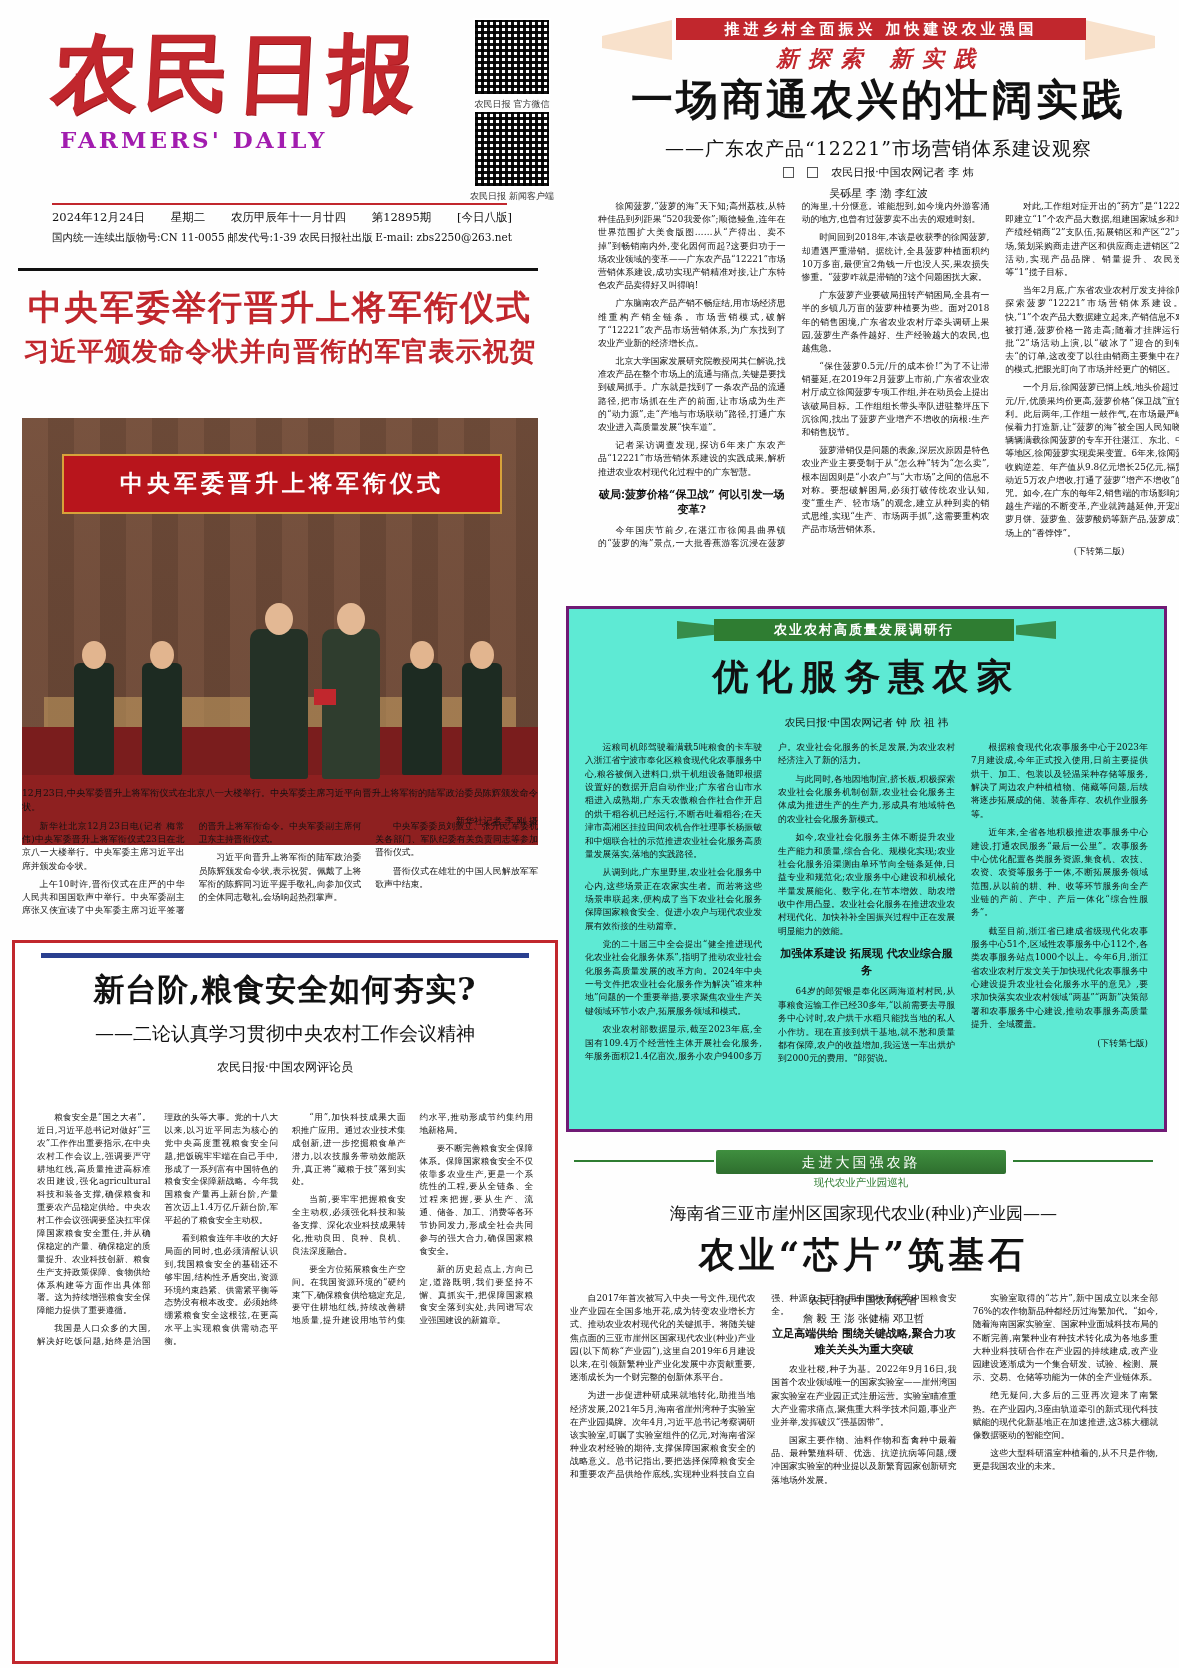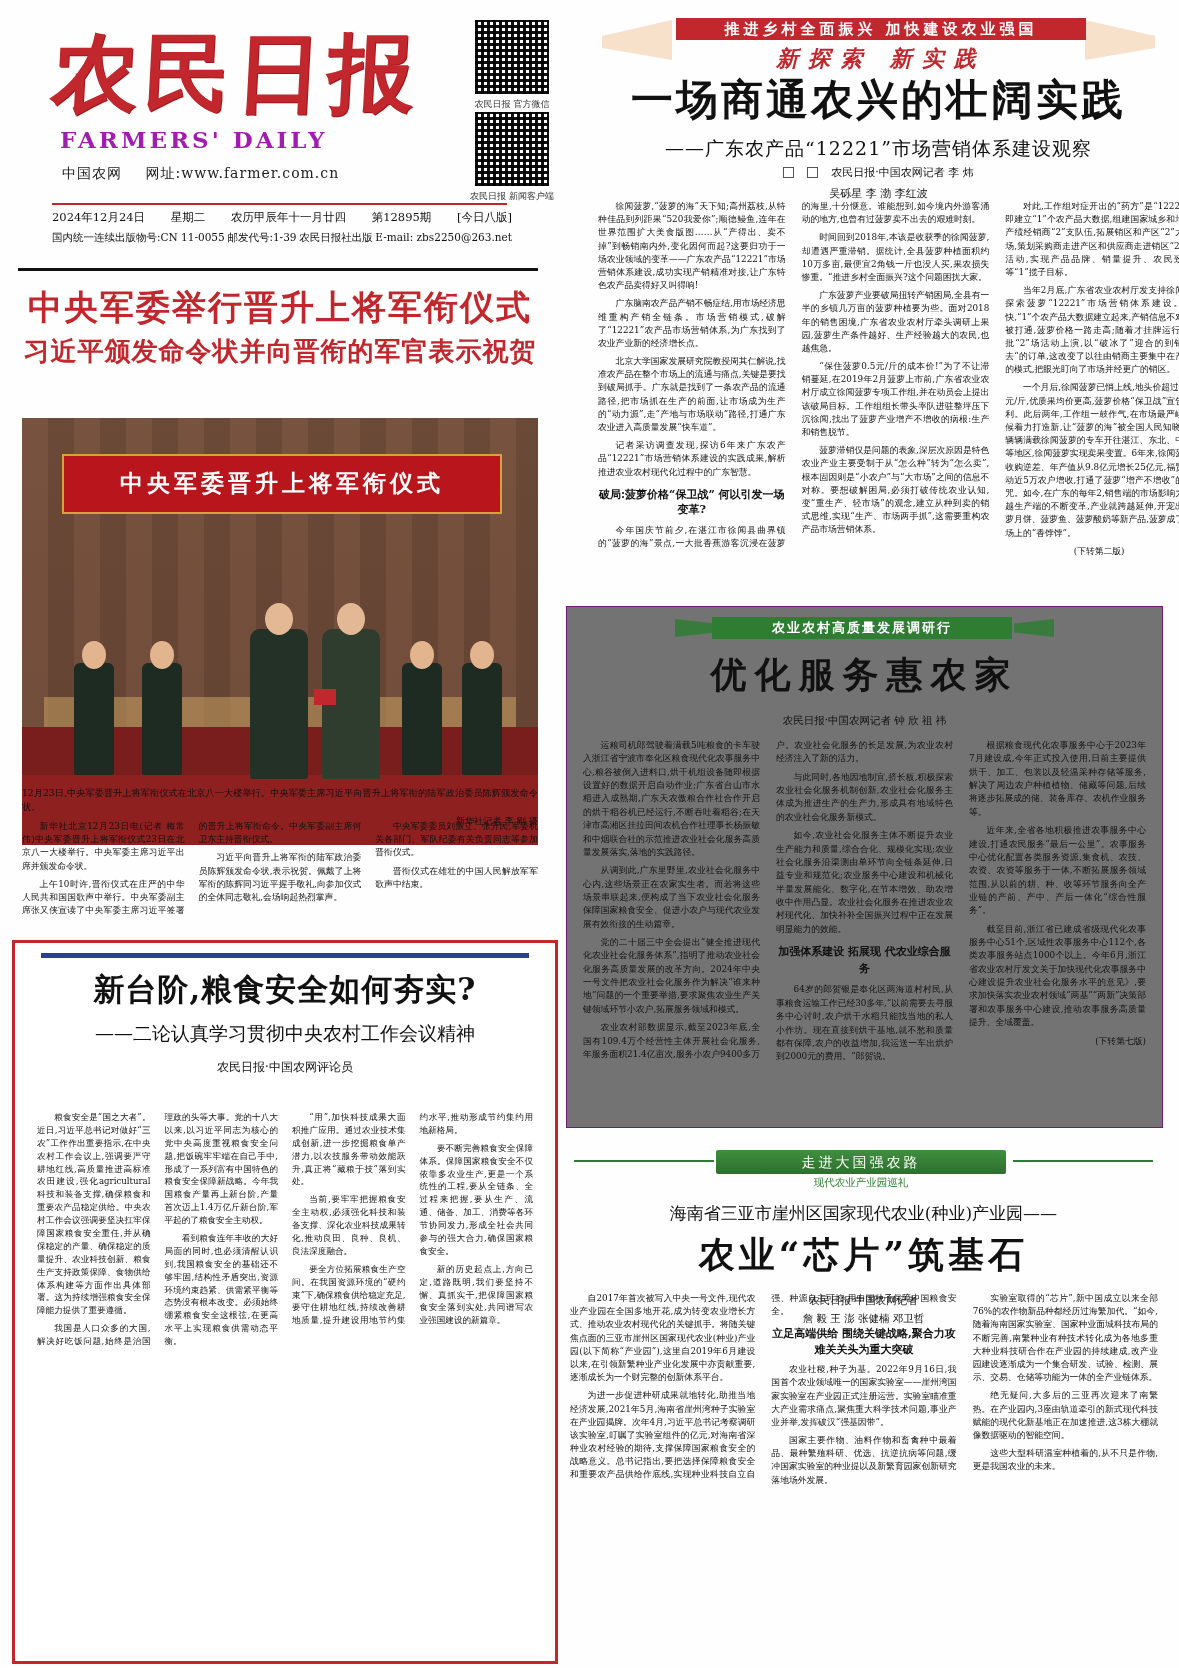--- a/index.html
+++ b/index.html
@@ -65,21 +65,21 @@
   
   .redbox{position:absolute;left:12px;top:940px;width:540px;height:718px;border:3px solid #c1272d;background:#fff;}
   .redbox .topbar{position:absolute;left:26px;top:10px;width:488px;height:5px;background:#2a3f8f;}
   .redbox h1{margin:26px 20px 0;text-align:center;font-size:31px;font-weight:bold;letter-spacing:1px;}
   .redbox h2{margin:10px 20px 0;text-align:center;font-size:19px;font-weight:normal;}
   .redbox .auth{margin:12px 0 0;text-align:center;font-size:12px;}
   .redbox .body{position:absolute;left:22px;top:168px;width:496px;height:532px;column-count:4;column-gap:14px;font-size:8.6px;line-height:1.5;text-align:justify;}
   .redbox .body p{margin:0 0 5px;text-indent:2em;}
 
   
-  .box2{position:absolute;left:566px;top:606px;width:595px;height:520px;border:1px solid #701a75;background:#737373;}
+  .box2{position:absolute;left:566px;top:606px;width:595px;height:520px;border:3px solid #701a75;background:#5eead4;}
   .box2 .ribbon{position:absolute;left:145px;top:10px;width:300px;height:22px;background:#2f7d32;color:#fff;font-size:13px;font-weight:bold;letter-spacing:2px;text-align:center;line-height:22px;}
   .box2 .rwingl,.box2 .rwingr{position:absolute;top:12px;width:40px;height:18px;background:#2f7d32;opacity:.85;}
   .box2 .rwingl{left:108px;clip-path:polygon(0 0,100% 25%,100% 75%,0 100%);}
   .box2 .rwingr{left:447px;clip-path:polygon(0 25%,100% 0,100% 100%,0 75%);}
   .box2 h1{margin:44px 0 0;text-align:center;font-size:36px;letter-spacing:8px;font-weight:bold;}
   .box2 .byl{margin:14px 0 0;text-align:center;font-size:10.5px;}
   .box2 .body{position:absolute;left:16px;top:132px;width:563px;height:372px;column-count:3;column-gap:16px;font-size:8.8px;line-height:1.52;text-align:justify;}
   .box2 .body p{margin:0 0 5px;text-indent:2em;}
   .box2 .body .sub-h{text-indent:0;text-align:center;font-weight:bold;font-size:11px;margin:8px 0 6px;}
   .box2 .cont{text-indent:0;text-align:right;}
@@ -109,24 +109,20 @@
   .lead-body p{margin:0 0 5px;text-indent:2em;}
 </style>
 </head>
 <body>
 
 <div class="page">
 
   <div class="masthead">
     <div class="logo-cn">农民日报</div>
     <div class="logo-en">FARMERS' DAILY</div>
-    <div class="logo-sub">
-      <span>中国农网</span>
-      <span class="u">网址:www.farmer.com.cn</span>
-    </div>
 
     <div class="qr">
       <div class="qrbox"></div>
       <div class="qrcap">农民日报
 官方微信</div>
     </div>
     <div class="qr qr2">
       <div class="qrbox"></div>
       <div class="qrcap">农民日报
 新闻客户端</div>
@@ -224,21 +220,21 @@
   <div class="byline-r2">吴砾星 李 渤 李红波</div>
 
   <div class="tr-body">
     <p>徐闻菠萝,“菠萝的海”天下知;高州荔枝,从特种佳品到列距果“520我爱你”;顺德鳗鱼,连年在世界范围扩大美食版图……从“产得出、卖不掉”到畅销南内外,变化因何而起?这要归功于一场农业领域的变革——广东农产品“12221”市场营销体系建设,成功实现产销精准对接,让广东特色农产品卖得好又叫得响!</p>
     <p>广东脑南农产品产销不畅症结,用市场经济思维重构产销全链条。市场营销模式,破解了“12221”农产品市场营销体系,为广东找到了农业产业新的经济增长点。</p>
     <p>北京大学国家发展研究院教授周其仁解说,找准农产品在整个市场上的流通与痛点,关键是要找到破局抓手。广东就是找到了一条农产品的流通路径,把市场抓在生产的前面,让市场成为生产的“动力源”,走“产地与市场联动”路径,打通广东农业进入高质量发展“快车道”。</p>
     <p>记者采访调查发现,探访6年来广东农产品“12221”市场营销体系建设的实践成果,解析推进农业农村现代化过程中的广东智慧。</p>
     <p class="sub-h">破局:菠萝价格“保卫战”
 何以引发一场变革?</p>
     <p>今年国庆节前夕,在湛江市徐闻县曲界镇的“菠萝的海”景点,一大批香蕉游客沉浸在菠萝的海里,十分惬意。谁能想到,如今境内外游客涌动的地方,也曾有过菠萝卖不出去的艰难时刻。</p>
-    <p>时间回到2018年,本该是收获季的徐闻菠萝,却遭遇严重滞销。据统计,全县菠萝种植面积约10万多亩,最便宜2角钱一斤也没人买,果农损失惨重。“推进乡村全面振兴?这个问题困扰大家。</p>
+    <p>时间回到2018年,本该是收获季的徐闻菠萝,却遭遇严重滞销。据统计,全县菠萝种植面积约10万多亩,最便宜2角钱一斤也没人买,果农损失惨重。“菠萝咋就是滞销的?这个问题困扰大家。</p>
     <p>广东菠萝产业要破局扭转产销困局,全县有一半的乡镇几万亩的菠萝种植要为些。面对2018年的销售困境,广东省农业农村厅牵头调研上果园,菠萝生产条件越好、生产经验越大的农民,也越焦急。</p>
     <p>“保住菠萝0.5元/斤的成本价!”为了不让滞销蔓延,在2019年2月菠萝上市前,广东省农业农村厅成立徐闻菠萝专项工作组,并在动员会上提出该破局目标。工作组组长带头率队进驻整坪压下沉徐闻,找出了菠萝产业增产不增收的病根:生产和销售脱节。</p>
     <p>菠萝滞销仅是问题的表象,深层次原因是特色农业产业主要受制于从“怎么种”转为“怎么卖”,根本固因则是“小农户”与“大市场”之间的信息不对称。要想破解困局,必须打破传统农业认知,变“重生产、轻市场”的观念,建立从种到卖的销式思维,实现“生产、市场两手抓”,这需要重构农产品市场营销体系。</p>
     <p>对此,工作组对症开出的“药方”是“12221”,即建立“1”个农产品大数据,组建国家城乡和培育产绩经销商“2”支队伍,拓展销区和产区“2”大市场,策划采购商走进产区和供应商走进销区“2”场活动,实现产品品牌、销量提升、农民致富等“1”揽子目标。</p>
     <p>当年2月底,广东省农业农村厅发支持徐闻县探索菠萝“12221”市场营销体系建设。很快,“1”个农产品大数据建立起来,产销信息不对称被打通,菠萝价格一路走高;随着才挂牌运行,大批“2”场活动上演,以“破冰了”迎合的到销区去“的订单,这改变了以往由销商主要集中在产区的模式,把眼光盯向了市场并经更广的销区。</p>
     <p>一个月后,徐闻菠萝已悄上线,地头价超过0.8元/斤,优质果均价更高,菠萝价格“保卫战”宣告胜利。此后两年,工作组一鼓作气,在市场最严峻时候着力打造新,让“菠萝的海”被全国人民知晓;一辆辆满载徐闻菠萝的专车开往湛江、东北、中部等地区,徐闻菠萝实现卖果变置。6年来,徐闻菠萝收购逆差、年产值从9.8亿元增长25亿元,福贸带动近5万农户增收,打通了菠萝“增产不增收”的魔咒。如今,在广东的每年2,销售端的市场影响力跨越生产端的不断变革,产业就跨越延伸,开宠出菠萝月饼、菠萝鱼、菠萝酸奶等新产品,菠萝成了市场上的“香饽饽”。</p>
     <p class="cont">(下转第二版)</p>
   </div>
 
   <div class="box2">

